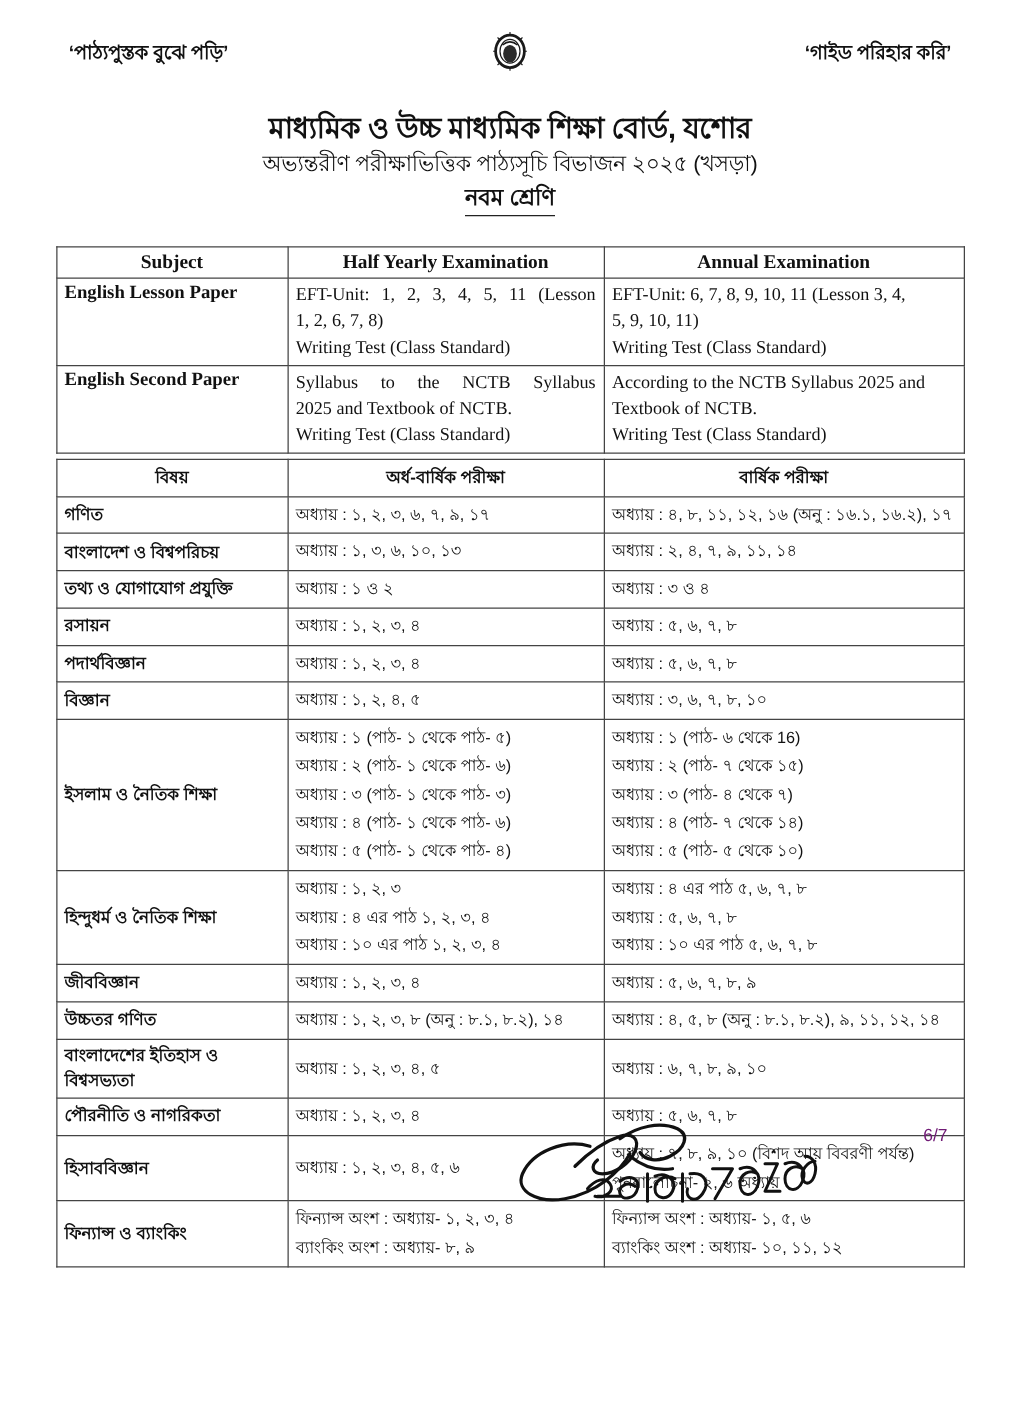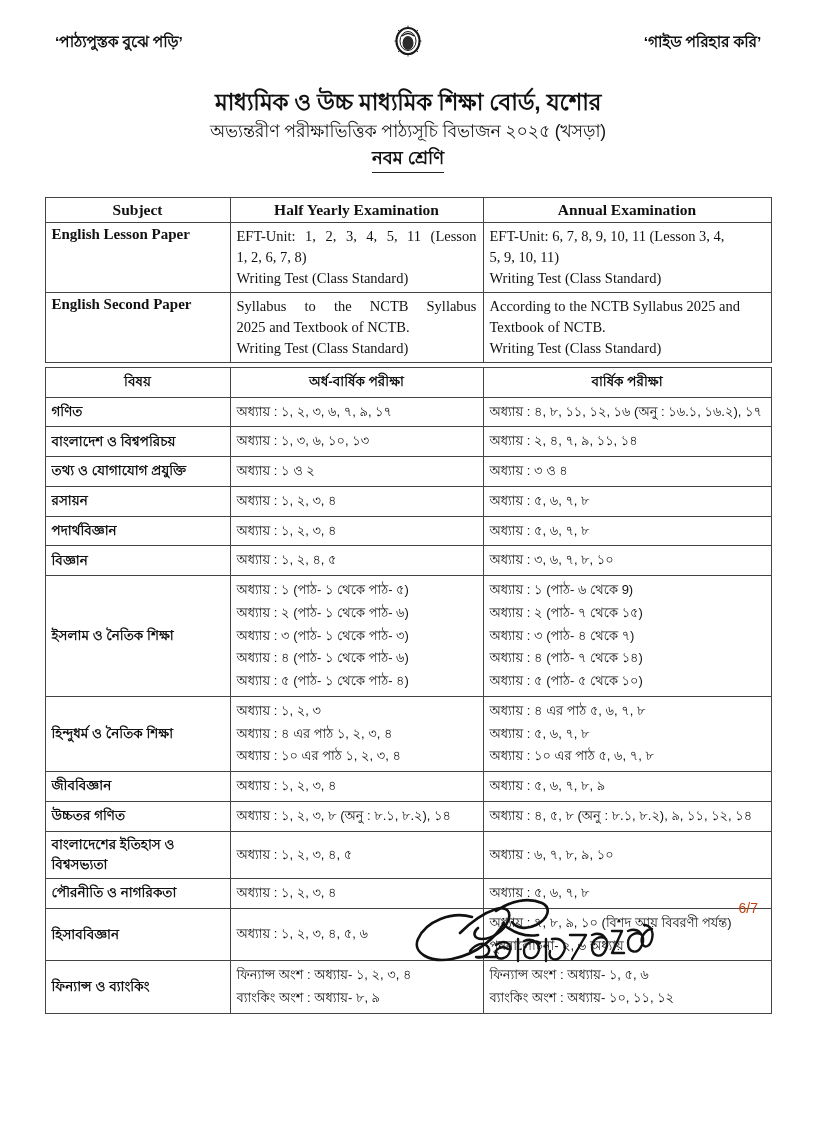--- a/index.html
+++ b/index.html
@@ -155,21 +155,21 @@
     height: 90px;
   }
   .signature-area svg { display: block; }
 
   
   .page-number {
     position: absolute;
     right: 58px;
     bottom: 24px;
     font-size: 14px;
-    color: #c2410c;
+    color: #701a75;
     font-family: "Liberation Sans", "DejaVu Sans", sans-serif;
   }
 </style>
 </head>
 <body>
 
 <div class="page">
 
   <div class="header-row">
     <div class="motto motto-left">‘পাঠ্যপুস্তক বুঝে পড়ি’</div>
@@ -318,21 +318,21 @@
         <tr>
           <td class="subj">ইসলাম ও নৈতিক শিক্ষা</td>
           <td class="cell">
             <span class="ln">অধ্যায় : ১ (পাঠ- ১ থেকে পাঠ- ৫)</span>
             <span class="ln">অধ্যায় : ২ (পাঠ- ১ থেকে পাঠ- ৬)</span>
             <span class="ln">অধ্যায় : ৩ (পাঠ- ১ থেকে পাঠ- ৩)</span>
             <span class="ln">অধ্যায় : ৪ (পাঠ- ১ থেকে পাঠ- ৬)</span>
             <span class="ln">অধ্যায় : ৫ (পাঠ- ১ থেকে পাঠ- ৪)</span>
           </td>
           <td class="cell">
-            <span class="ln">অধ্যায় : ১ (পাঠ- ৬ থেকে 9)</span>
+            <span class="ln">অধ্যায় : ১ (পাঠ- ৬ থেকে 16)</span>
             <span class="ln">অধ্যায় : ২ (পাঠ- ৭ থেকে ১৫)</span>
             <span class="ln">অধ্যায় : ৩ (পাঠ- ৪ থেকে ৭)</span>
             <span class="ln">অধ্যায় : ৪ (পাঠ- ৭ থেকে ১৪)</span>
             <span class="ln">অধ্যায় : ৫ (পাঠ- ৫ থেকে ১০)</span>
           </td>
         </tr>
         <tr>
           <td class="subj">হিন্দুধর্ম ও নৈতিক শিক্ষা</td>
           <td class="cell">
             <span class="ln">অধ্যায় : ১, ২, ৩</span>

